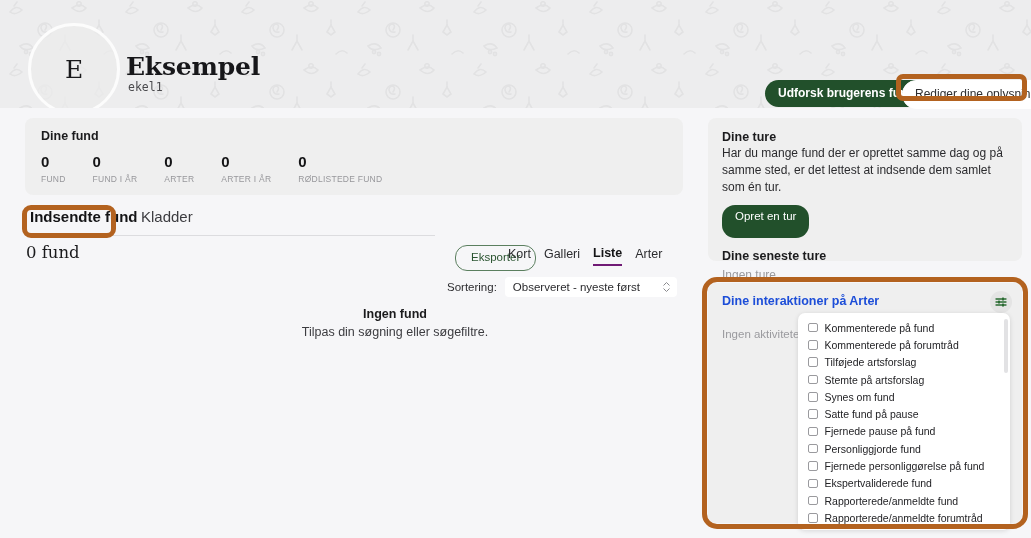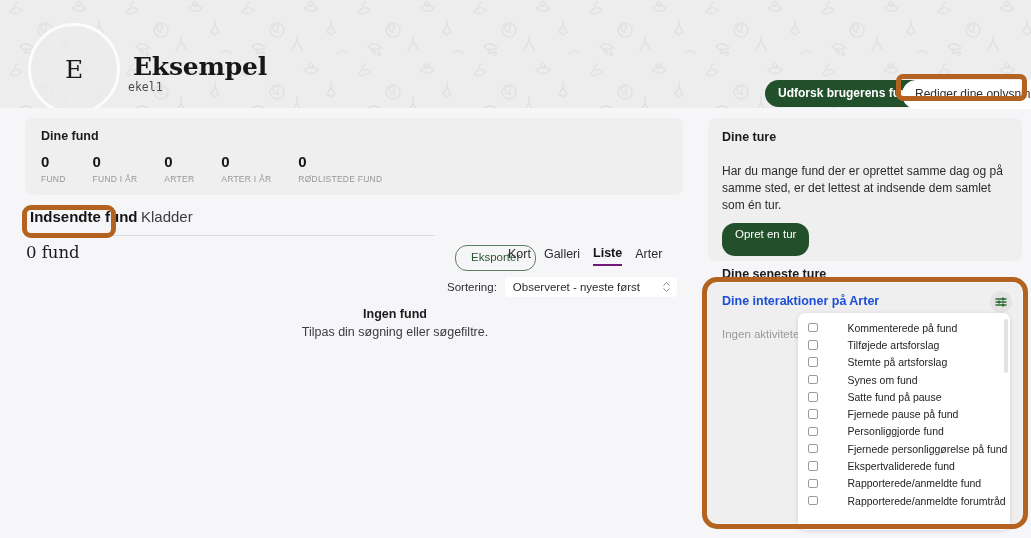--- a/index.html
+++ b/index.html
@@ -24,21 +24,21 @@
     width: 92px; height: 92px; border-radius: 50%;
     background: rgba(236,236,236,0.72);
     border: 3px solid #fcfcfc;
     display: flex; align-items: center; justify-content: center;
     font-family: "DejaVu Serif", "Liberation Serif", serif;
     font-size: 25px; color: #19191b;
   }
   .profile-name {
     position: absolute; left: 126px; top: 52px;
     font-family: "DejaVu Serif", "Liberation Serif", serif;
-    font-size: 25px; font-weight: 700; color: #17171a; letter-spacing: -0.2px; margin-left: 7px;
+    font-size: 25px; font-weight: 700; color: #17171a; letter-spacing: -0.2px;
   }
   .profile-handle {
     position: absolute; left: 128px; top: 80px;
     font-family: "DejaVu Sans Mono", "Liberation Mono", monospace;
     font-size: 11.5px; color: #4a4a4d;
   }
 
   
   .btn-explore {
     position: absolute; left: 765px; top: 80px;
@@ -129,21 +129,21 @@
   .empty { position: absolute; left: 180px; top: 307px; width: 430px; text-align: center; }
   .empty-title { font-size: 12.5px; font-weight: 700; color: #1b1b1d; }
   .empty-sub { margin-top: 4px; font-size: 12.5px; color: #3c3c40; }
 
   
   .card-ture {
     position: absolute; left: 708px; top: 118px; width: 314px; height: 143px;
     background: #efefef; border-radius: 8px; padding: 12px 14px 0;
   }
   .ture-title { font-size: 12.5px; font-weight: 700; color: #1b1b1d; }
-  .ture-desc { margin-top: 19px; font-size: 12px; color: #2b2b2e; line-height: 1.4; }
+  .ture-desc { margin-top: 1px; font-size: 12px; color: #2b2b2e; line-height: 1.4; }
   .btn-tur {
     margin-top: 10px; padding: 5px 13px 14px; border-radius: 13px;
     background: #22502b; color: #ffffff; font-size: 11.5px;
     border: none; cursor: pointer; font-family: inherit; line-height: 1.2;
   }
   .ture-sub { margin-top: 11px; font-size: 12.5px; font-weight: 700; color: #1b1b1d; }
   .ture-none { margin-top: 5px; font-size: 12px; color: #9a9a9e; }
 
   
   .card-inter {
@@ -161,21 +161,21 @@
 
   
   .dropdown {
     position: absolute; left: 798px; top: 313px; width: 212px; height: 217px;
     background: #ffffff; border-radius: 7px;
     box-shadow: 0 1px 5px rgba(0,0,0,0.13);
     padding: 6px 0 0 0; z-index: 30; overflow: hidden;
   }
   .dd-item {
     display: flex; align-items: center; height: 17.3px;
-    padding: 0 10px; cursor: pointer; gap: 23px;
+    padding: 0 10px; cursor: pointer;
   }
   .dd-box {
     width: 9.5px; height: 9.5px; border: 1px solid #9a9a9e;
     border-radius: 2px; margin-right: 7px; flex: 0 0 auto; background: #fff;
   }
   .dd-label { font-size: 10.5px; color: #232326; white-space: nowrap; }
   .dd-scroll {
     position: absolute; right: 2px; top: 6px;
     width: 4px; height: 54px; border-radius: 2px; background: #e2e2e4;
   }
@@ -311,20 +311,24 @@
   </div>
 
   <div class="dropdown">
     <div class="dd-scroll"></div>
     <div class="dd-item">
       <span class="dd-box"></span>
       <span class="dd-label">Kommenterede på fund</span>
     </div>
     <div class="dd-item">
       <span class="dd-box"></span>
+      <span class="dd-label">Kommenterede på forumtråd</span>
+    </div>
+    <div class="dd-item">
+      <span class="dd-box"></span>
       <span class="dd-label">Tilføjede artsforslag</span>
     </div>
     <div class="dd-item">
       <span class="dd-box"></span>
       <span class="dd-label">Stemte på artsforslag</span>
     </div>
     <div class="dd-item">
       <span class="dd-box"></span>
       <span class="dd-label">Synes om fund</span>
     </div>

